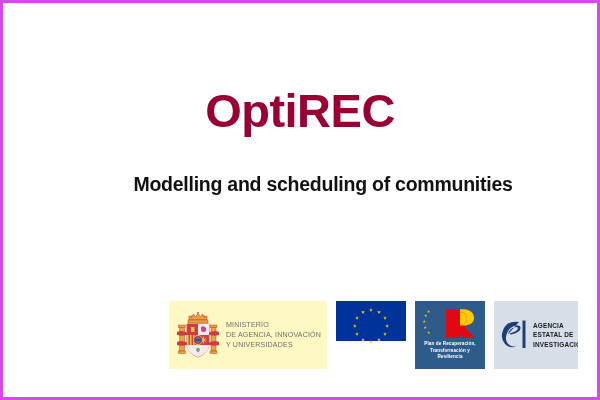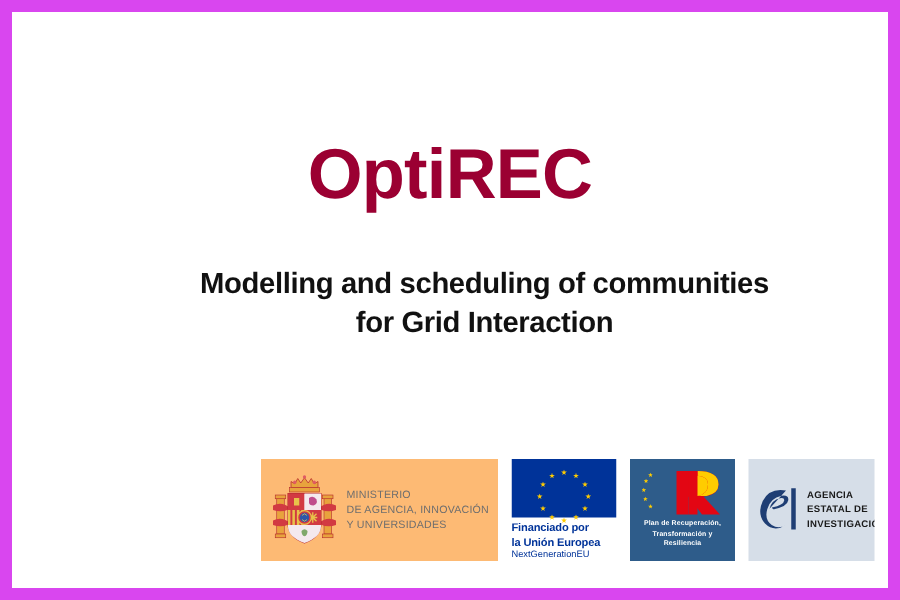--- a/index.html
+++ b/index.html
@@ -12,21 +12,21 @@
     height: 400px;
     overflow: hidden;
     font-family: "Liberation Sans", sans-serif;
   }
   #slide {
     position: relative;
     box-sizing: border-box;
     width: 600px;
     height: 400px;
     background: #ffffff;
-    border: 8px solid #d946ef;
+    border: 3px solid #d946ef;
   }
 
   
   #title-block {
     position: absolute;
     left: 0;
     right: 0;
     top: 84px;
     text-align: center;
   }
@@ -61,21 +61,21 @@
   .logo-block {
     position: relative;
     height: 68px;
     box-sizing: border-box;
     overflow: hidden;
   }
 
   
   #logo-ministerio {
     width: 158px;
-    background: #fdba74;
+    background: #fef9c3;
     display: flex;
     align-items: center;
     padding-left: 7px;
   }
   #coat-of-arms {
     width: 44px;
     height: 54px;
     flex: 0 0 44px;
     position: relative;
   }
@@ -190,21 +190,20 @@
 </style>
 </head>
 <body>
 
 <div id="slide">
 
   <div id="title-block">
     <div id="project-title">OptiREC</div>
     <div id="project-subtitle">
       <span class="sub-ln">Modelling and scheduling of communities</span><br>
-      <span class="sub-ln">for Grid Interaction</span>
     </div>
   </div>
 
   <div id="logo-strip">
 
     <div class="logo-block" id="logo-ministerio">
       <div id="coat-of-arms">
         <svg viewBox="0 0 44 54" width="44" height="54" aria-hidden="true">
 
           <path d="M13 12 L13 8 L15.5 9.5 L17.5 6 L19.5 9 L22 5.5 L24.5 9 L26.5 6 L28.5 9.5 L31 8 L31 12 Z" fill="#E8A33D" stroke="#B5282D" stroke-width="0.5"></path>
@@ -264,25 +263,20 @@
         <span class="eu-star" style="left:49.2px; top:23px;"></span>
         <span class="eu-star" style="left:47px; top:31px;"></span>
         <span class="eu-star" style="left:41px; top:36.8px;"></span>
         <span class="eu-star" style="left:33px; top:39px;"></span>
         <span class="eu-star" style="left:25px; top:36.8px;"></span>
         <span class="eu-star" style="left:19px; top:31px;"></span>
         <span class="eu-star" style="left:16.8px; top:23px;"></span>
         <span class="eu-star" style="left:19px; top:15px;"></span>
         <span class="eu-star" style="left:25px; top:9.2px;"></span>
       </div>
-      <div id="eu-text">
-        <span class="ln">Financiado por</span>
-        <span class="ln">la Unión Europea</span>
-        <span class="ln small">NextGenerationEU</span>
-      </div>
     </div>
 
     <div class="logo-block" id="logo-prtr">
       <div id="prtr-mark">
         <span class="prtr-star" style="left:2px;  top:7px;"></span>
         <span class="prtr-star" style="left:0.5px;top:13px;"></span>
         <span class="prtr-star" style="left:1.5px;top:19px;"></span>
         <span class="prtr-star" style="left:5px;  top:24px;"></span>
         <span class="prtr-star" style="left:5px;  top:3px;"></span>
         <svg viewBox="0 0 44 32" width="44" height="32" style="position:absolute; left:12px; top:0;" aria-hidden="true">

